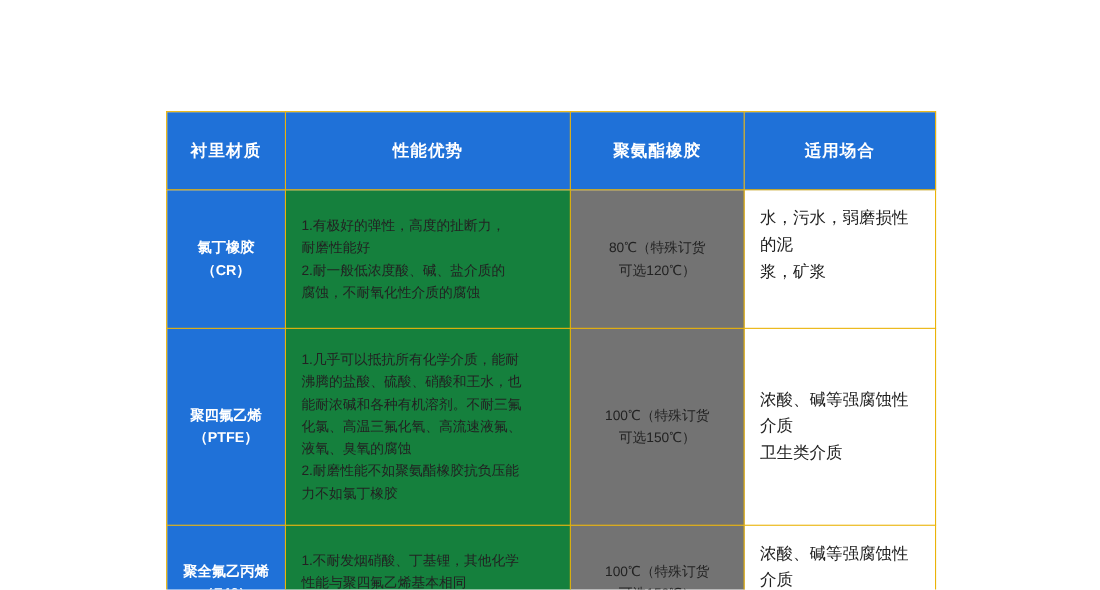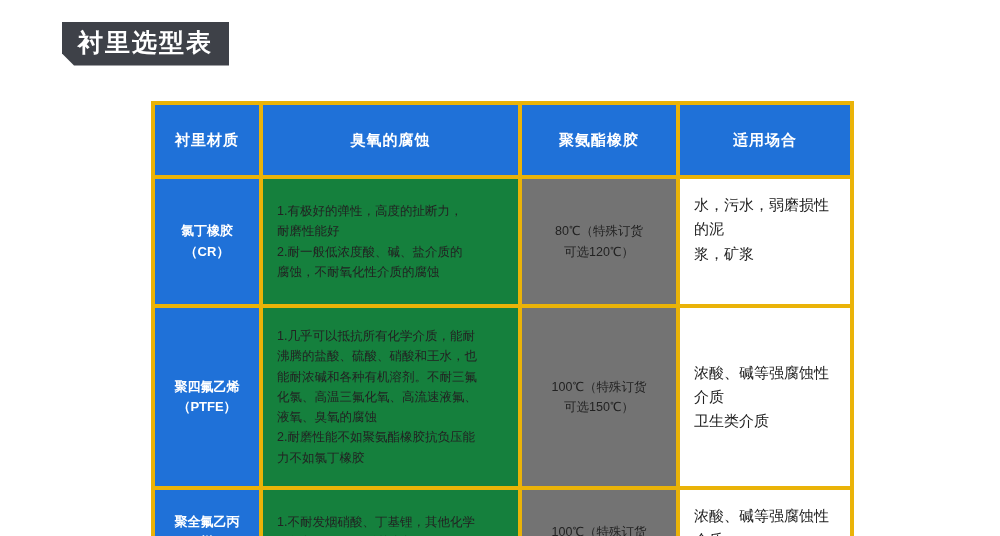--- a/index.html
+++ b/index.html
@@ -48,21 +48,21 @@
     top: 101px;
     width: 699px;
   }
   table.lining-table {
     border-collapse: collapse;
     width: 699px;
     table-layout: fixed;
   }
   table.lining-table th,
   table.lining-table td {
-    border: 4px solid #eab308;
+    border: 1px solid #eab308;
     vertical-align: middle;
     padding: 14px;
   }
   thead th {
     background: #1f71d8;
     color: #ffffff;
     font-size: 15px;
     font-weight: bold;
     height: 42px;
     text-align: center;
@@ -122,36 +122,33 @@
   tr.row-pu td.perf, tr.row-pu td.temp, tr.row-pu td.use { height: 56px; }
   tr.row-ptfe td.perf, tr.row-ptfe td.temp, tr.row-ptfe td.use { height: 150px; }
   tr.row-f46 td.perf, tr.row-f46 td.temp, tr.row-f46 td.use { height: 76px; }
   td.use.valign-top  { vertical-align: top; }
 </style>
 </head>
 <body>
 
 <div class="page">
 
-  <div class="title-wrap">
-    <div class="title-box">衬里选型表</div>
-  </div>
 
   <div class="table-wrap">
     <table class="lining-table">
       <colgroup>
         <col class="c-mat">
         <col class="c-perf">
         <col class="c-temp">
         <col class="c-use">
       </colgroup>
       <thead>
         <tr>
           <th>衬里材质</th>
-          <th>臭氧的腐蚀</th>
+          <th>性能优势</th>
           <th>聚氨酯橡胶</th>
           <th>适用场合</th>
         </tr>
       </thead>
       <tbody>
 
         <tr class="row-cr">
           <td class="mat">
             <span class="sub">氯丁橡胶</span>
             <span class="sub">（CR）</span>

